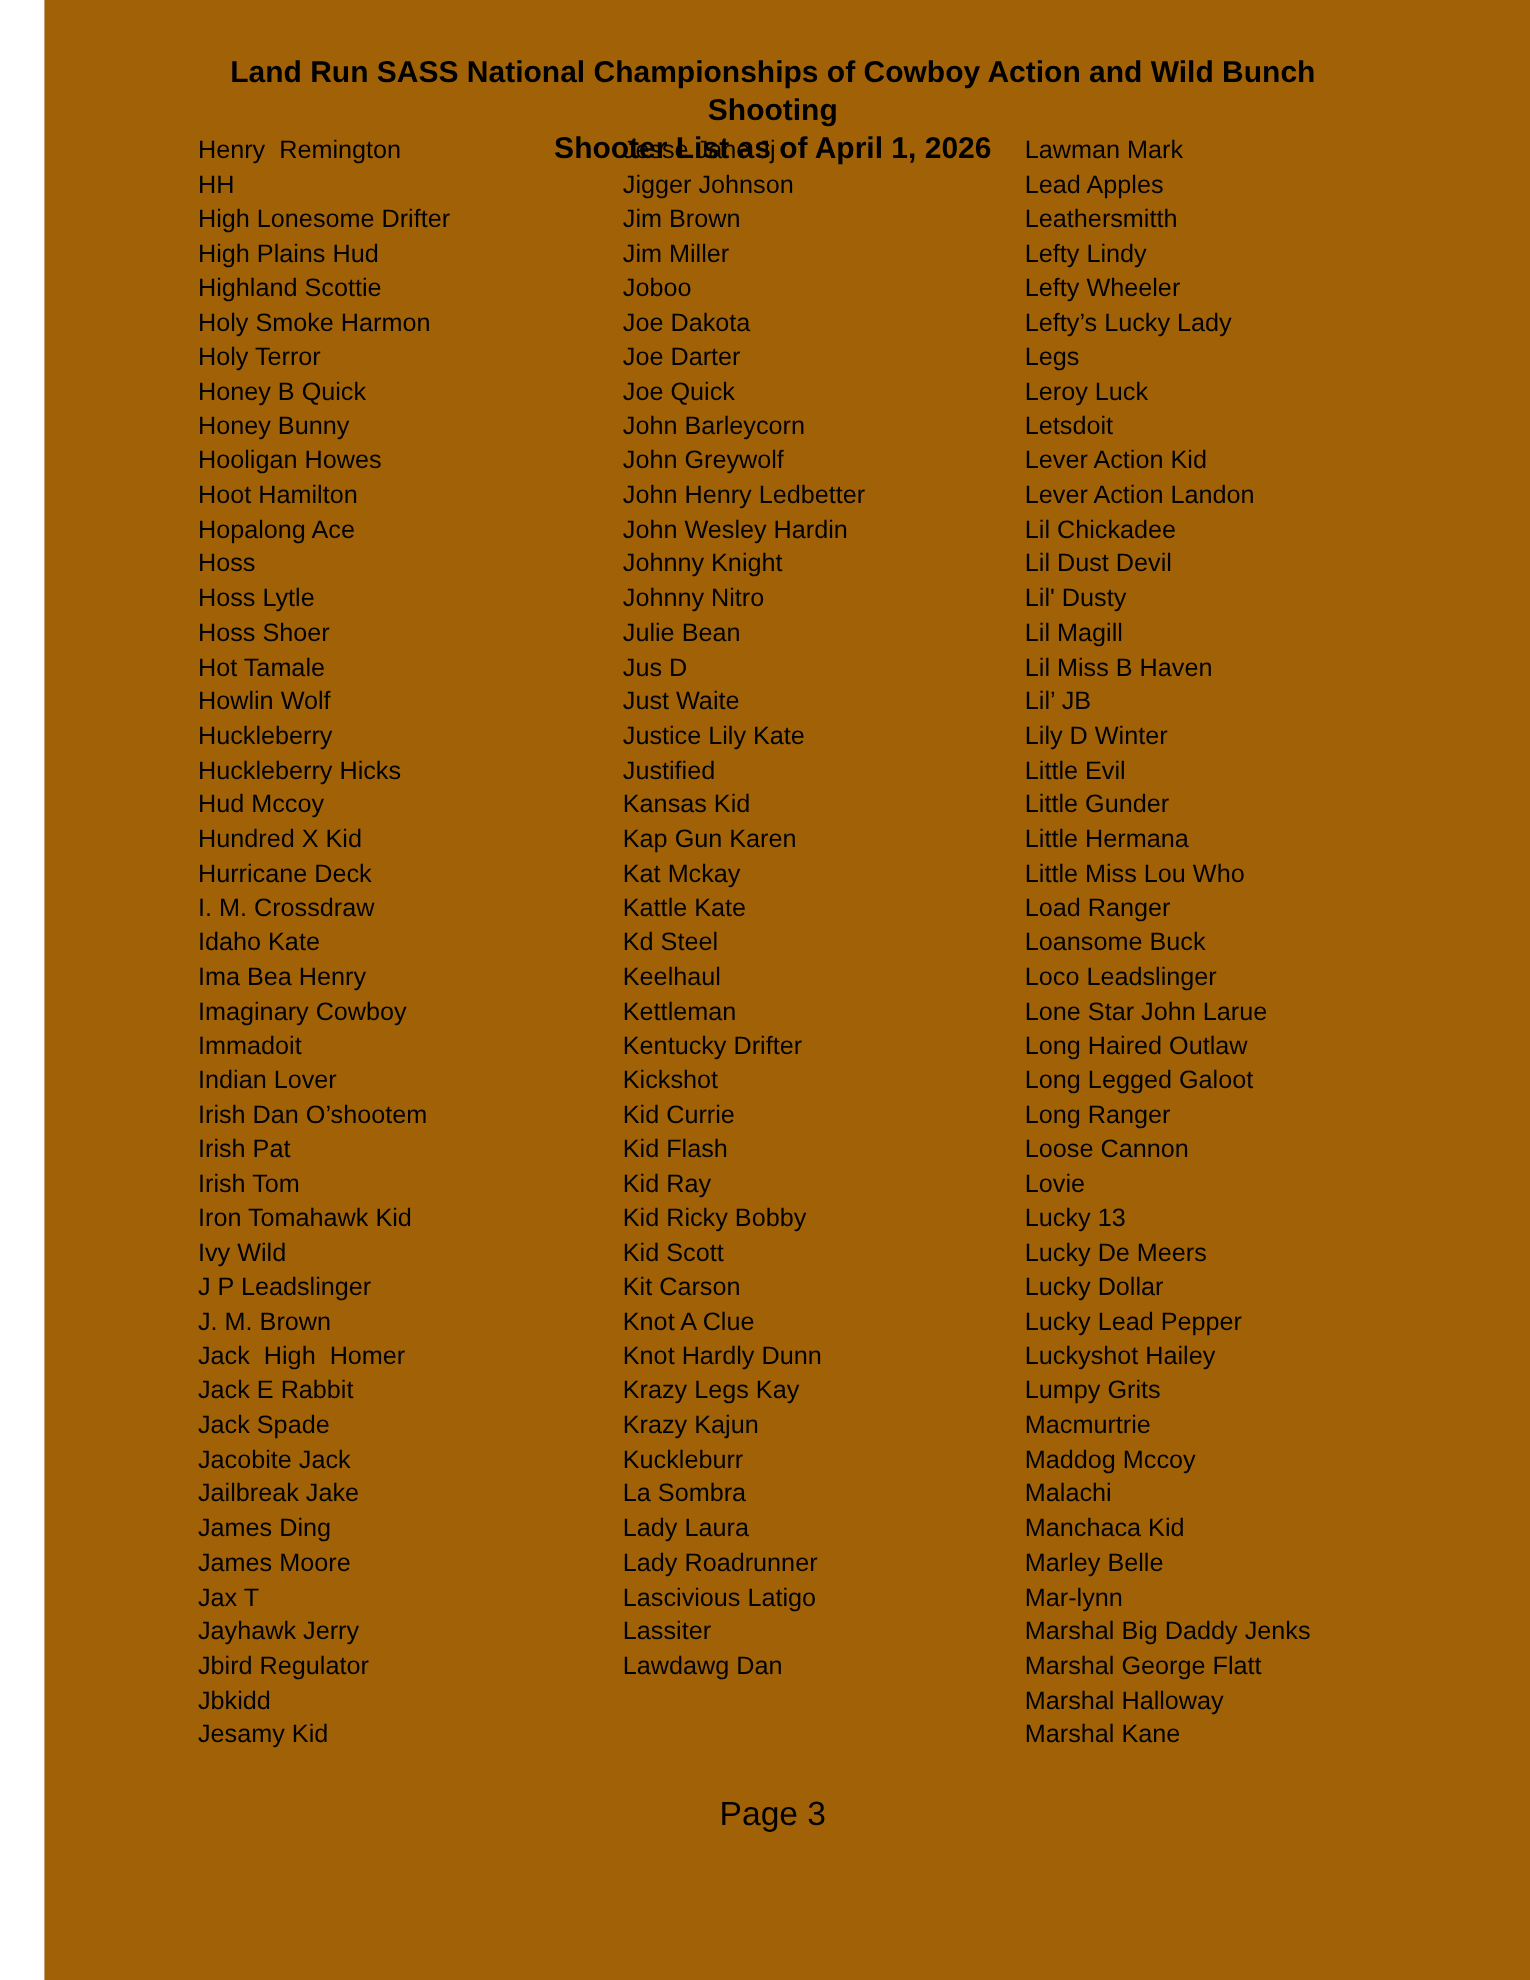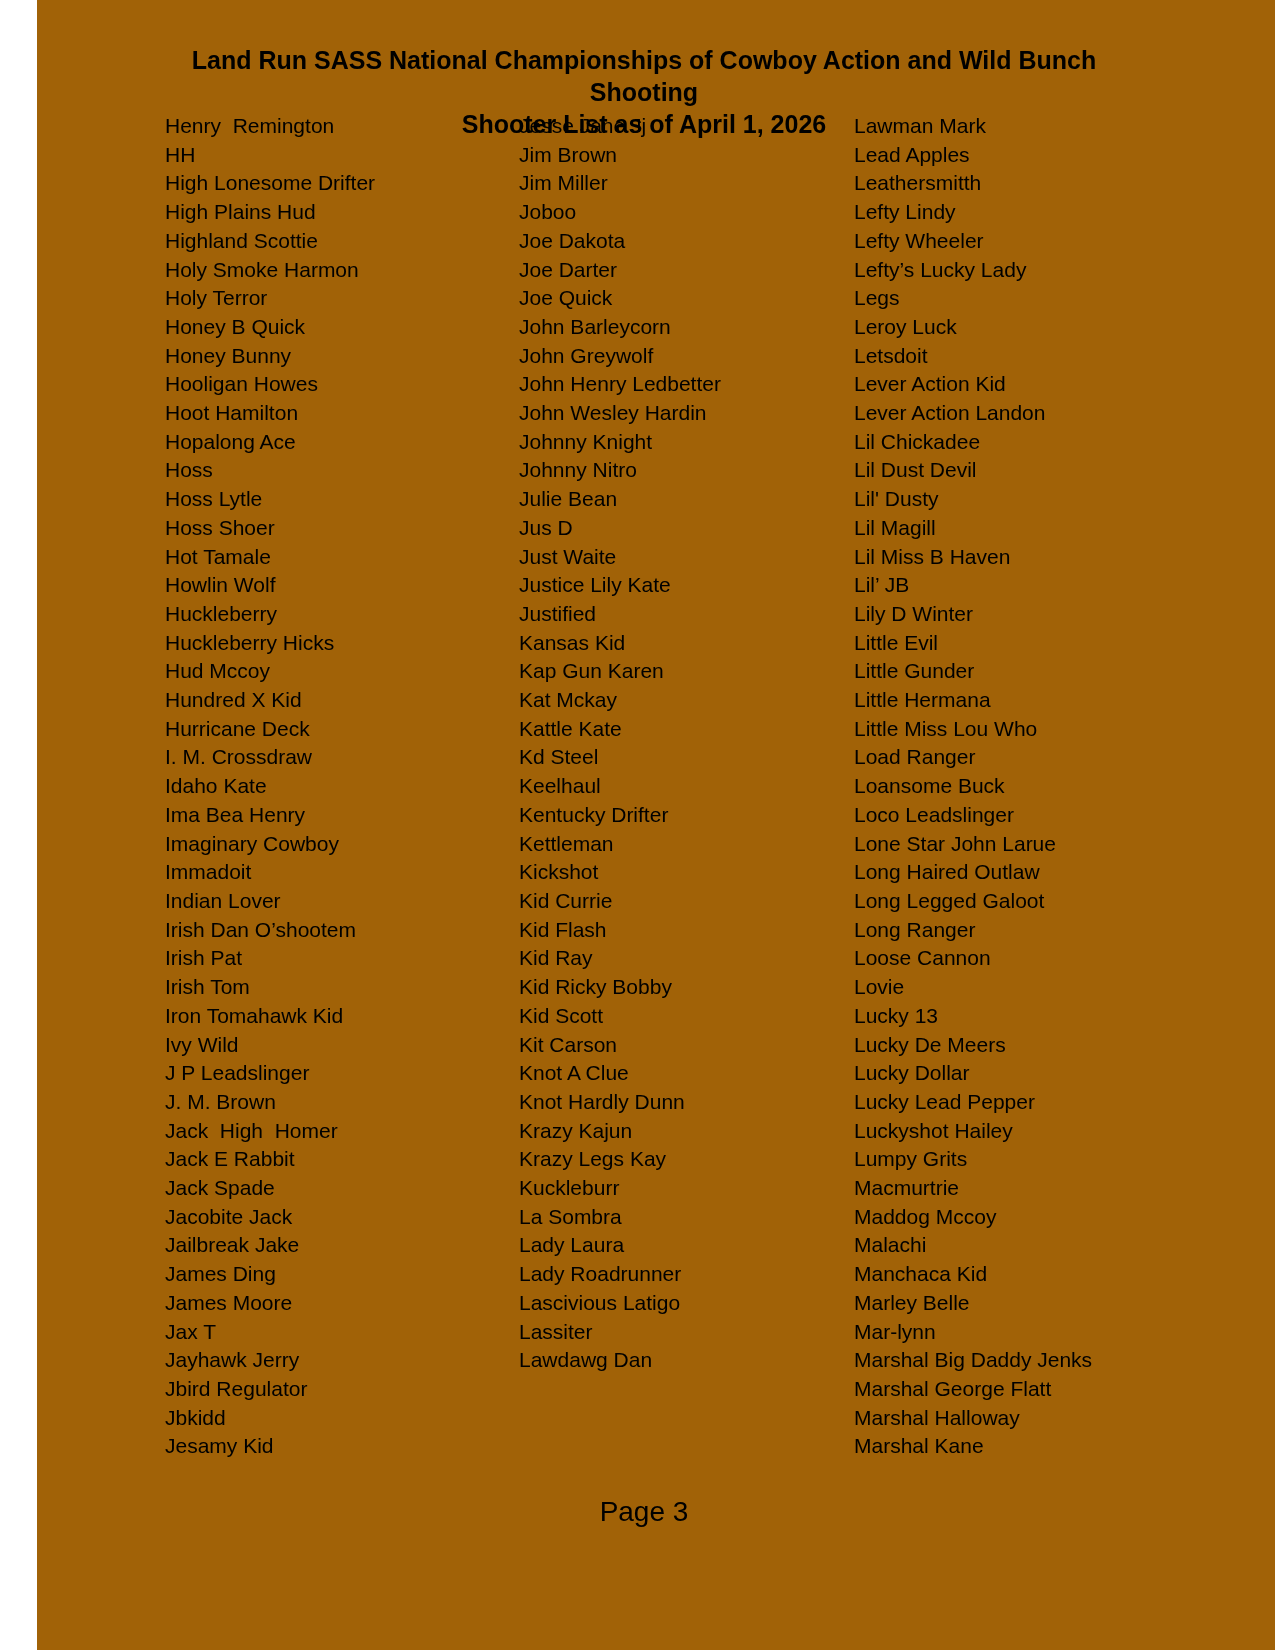--- a/index.html
+++ b/index.html
@@ -115,20 +115,21 @@
           <div class="name-row">James Ding</div>
           <div class="name-row">James Moore</div>
           <div class="name-row">Jax T</div>
           <div class="name-row">Jayhawk Jerry</div>
           <div class="name-row">Jbird Regulator</div>
           <div class="name-row">Jbkidd</div>
           <div class="name-row">Jesamy Kid</div>
         </div>
       <div class="name-col col-2">
           <div class="name-row">Jesse Jane Jj</div>
+          <div class="name-row">Jigger Johnson</div>
           <div class="name-row">Jim Brown</div>
           <div class="name-row">Jim Miller</div>
           <div class="name-row">Joboo</div>
           <div class="name-row">Joe Dakota</div>
           <div class="name-row">Joe Darter</div>
           <div class="name-row">Joe Quick</div>
           <div class="name-row">John Barleycorn</div>
           <div class="name-row">John Greywolf</div>
           <div class="name-row">John Henry Ledbetter</div>
           <div class="name-row">John Wesley Hardin</div>
@@ -138,33 +139,33 @@
           <div class="name-row">Jus D</div>
           <div class="name-row">Just Waite</div>
           <div class="name-row">Justice Lily Kate</div>
           <div class="name-row">Justified</div>
           <div class="name-row">Kansas Kid</div>
           <div class="name-row">Kap Gun Karen</div>
           <div class="name-row">Kat Mckay</div>
           <div class="name-row">Kattle Kate</div>
           <div class="name-row">Kd Steel</div>
           <div class="name-row">Keelhaul</div>
+          <div class="name-row">Kettleman</div>
           <div class="name-row">Kentucky Drifter</div>
-          <div class="name-row">Kettleman</div>
           <div class="name-row">Kickshot</div>
           <div class="name-row">Kid Currie</div>
           <div class="name-row">Kid Flash</div>
           <div class="name-row">Kid Ray</div>
           <div class="name-row">Kid Ricky Bobby</div>
           <div class="name-row">Kid Scott</div>
           <div class="name-row">Kit Carson</div>
           <div class="name-row">Knot A Clue</div>
           <div class="name-row">Knot Hardly Dunn</div>
+          <div class="name-row">Krazy Legs Kay</div>
           <div class="name-row">Krazy Kajun</div>
-          <div class="name-row">Krazy Legs Kay</div>
           <div class="name-row">Kuckleburr</div>
           <div class="name-row">La Sombra</div>
           <div class="name-row">Lady Laura</div>
           <div class="name-row">Lady Roadrunner</div>
           <div class="name-row">Lascivious Latigo</div>
           <div class="name-row">Lassiter</div>
           <div class="name-row">Lawdawg Dan</div>
         </div>
       <div class="name-col col-3">
           <div class="name-row">Lawman Mark</div>

